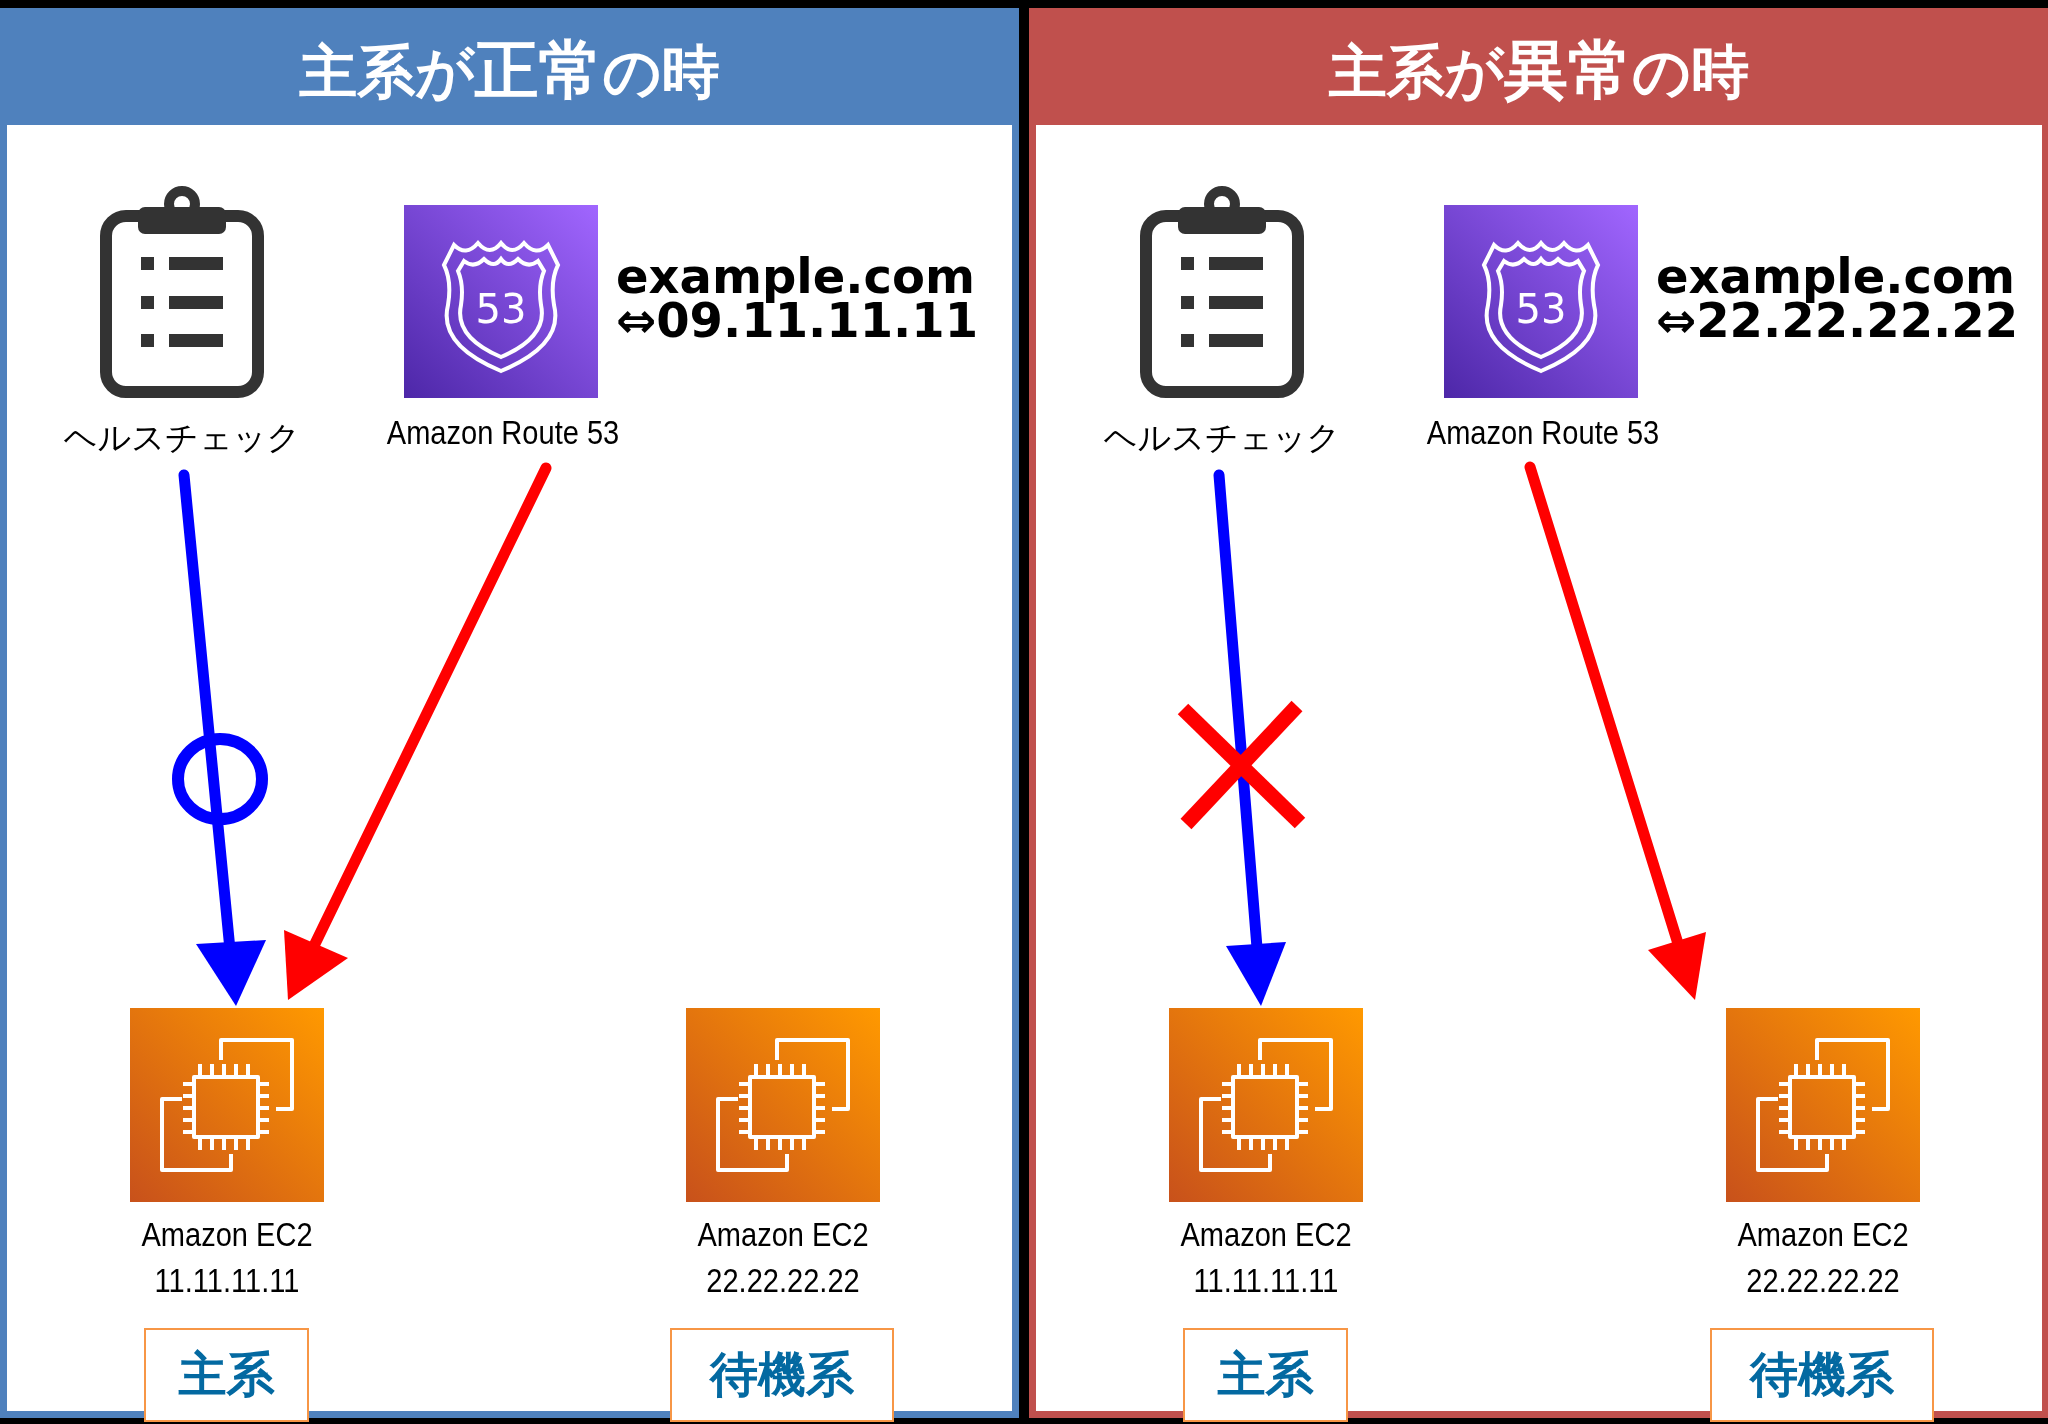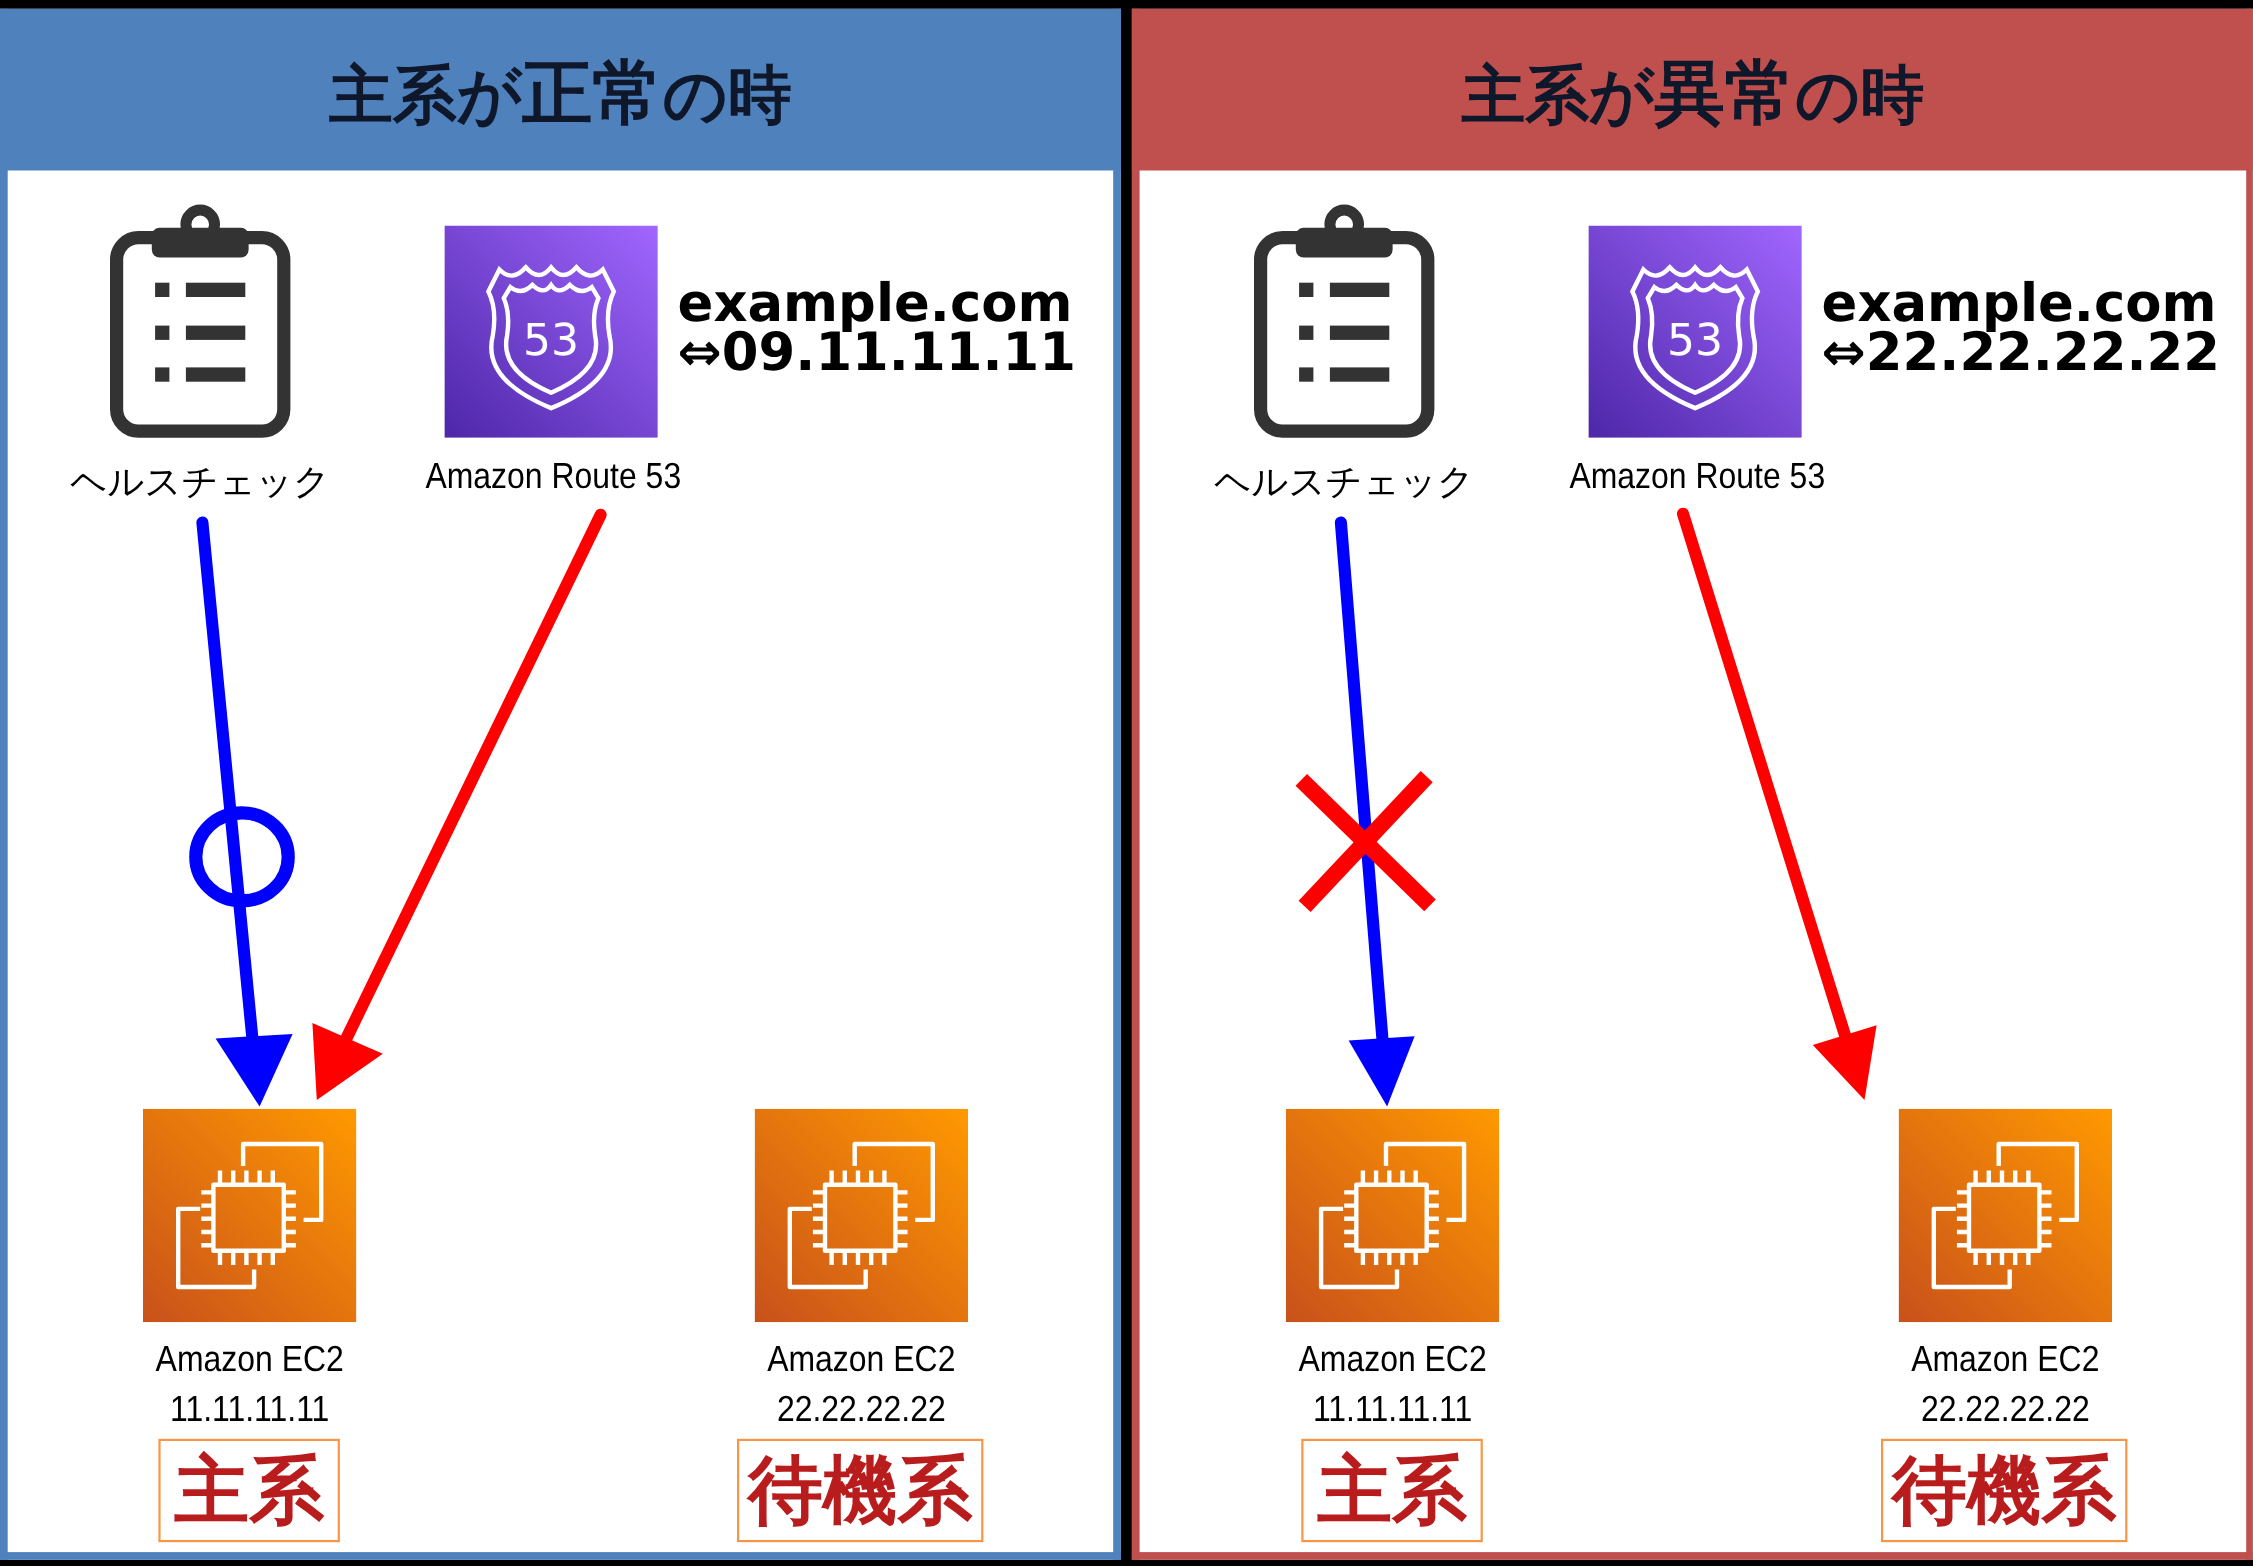--- a/index.html
+++ b/index.html
@@ -1,30 +1,30 @@
 <!DOCTYPE html>
 <html><head>
 <meta charset="utf-8">
 <style>
   html, body { margin:0; padding:0; }
   body { width:2048px; height:1424px; background:#000; position:relative; overflow:hidden; font-family:"Liberation Sans", "DejaVu Sans", sans-serif; }
   .panel { position:absolute; top:8px; height:1410px; box-sizing:border-box; background:#fff; }
   .panel-left { left:0; width:1019px; border:7px solid #4F81BD; border-top:none; border-left-width:7px; }
   .panel-right { left:1029px; width:1019px; border:7px solid #C0504D; border-top:none; border-right-width:6px; }
-  .header { position:absolute; left:-7px; right:-7px; top:0; height:147px; display:flex; align-items:center; justify-content:center; color:#0f172a; font-weight:bold; font-family:"DejaVu Sans", sans-serif;text-align:right; }
+  .header { position:absolute; left:-7px; right:-7px; top:0; height:117px; display:flex; align-items:center; justify-content:center; color:#ffffff; font-weight:bold; font-family:"DejaVu Sans", sans-serif;text-align:right; }
   .panel-left .header { background:#4F81BD; }
   .panel-right .header { background:#C0504D; }
   .header .small { font-size:58px; line-height:1; }
   .header .big { font-size:64px; line-height:1; }
   .header-inner { display:flex; align-items:baseline; padding-top:6px; }
   .abs { position:absolute; }
   .label { position:absolute; font-size:33px; color:#000; white-space:nowrap; text-align:center; }
   .label.narrow { transform:scaleX(0.88); transform-origin:center; }
   .dns { position:absolute; font-weight:bold; font-size:48px; line-height:44px; color:#000; font-family:"DejaVu Sans", sans-serif; white-space:nowrap; }
-  .tag { position:absolute; box-sizing:border-box; border:2px solid #F79646; color:#b91c1c; font-weight:bold; font-size:68px; display:flex; align-items:center; justify-content:center; font-family:"DejaVu Sans", sans-serif; background:#fff; }
+  .tag { position:absolute; box-sizing:border-box; border:2px solid #F79646; color:#0369a1; font-weight:bold; font-size:48px; display:flex; align-items:center; justify-content:center; font-family:"DejaVu Sans", sans-serif; background:#fff;margin-top:20px; }
   svg.overlay { position:absolute; left:0; top:0; pointer-events:none; }
 </style>
 </head>
 <body>
 
 <div class="panel panel-left">
   <div class="header">
     <div class="header-inner">
       <span class="small">主系が</span>
       <span class="big">正常</span>

